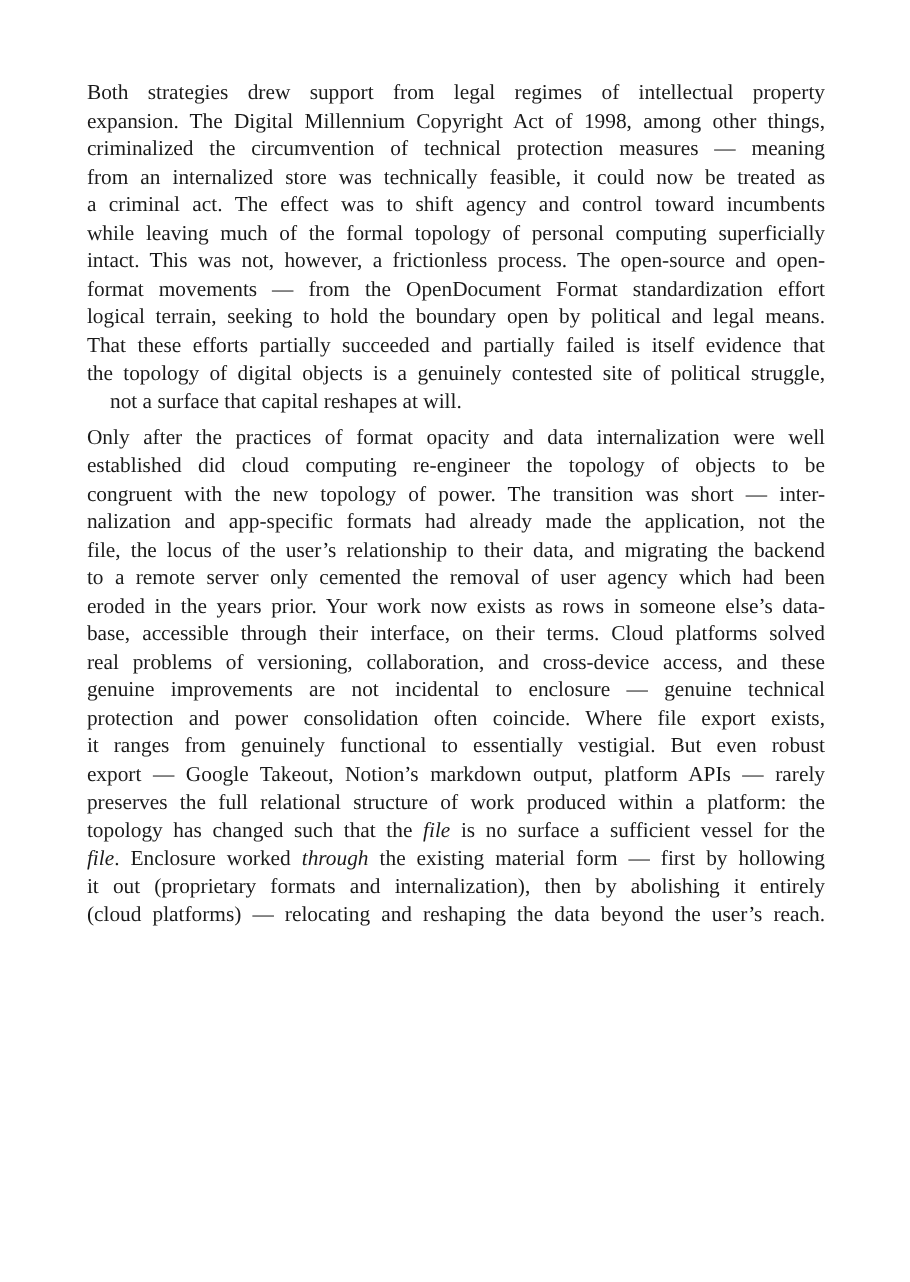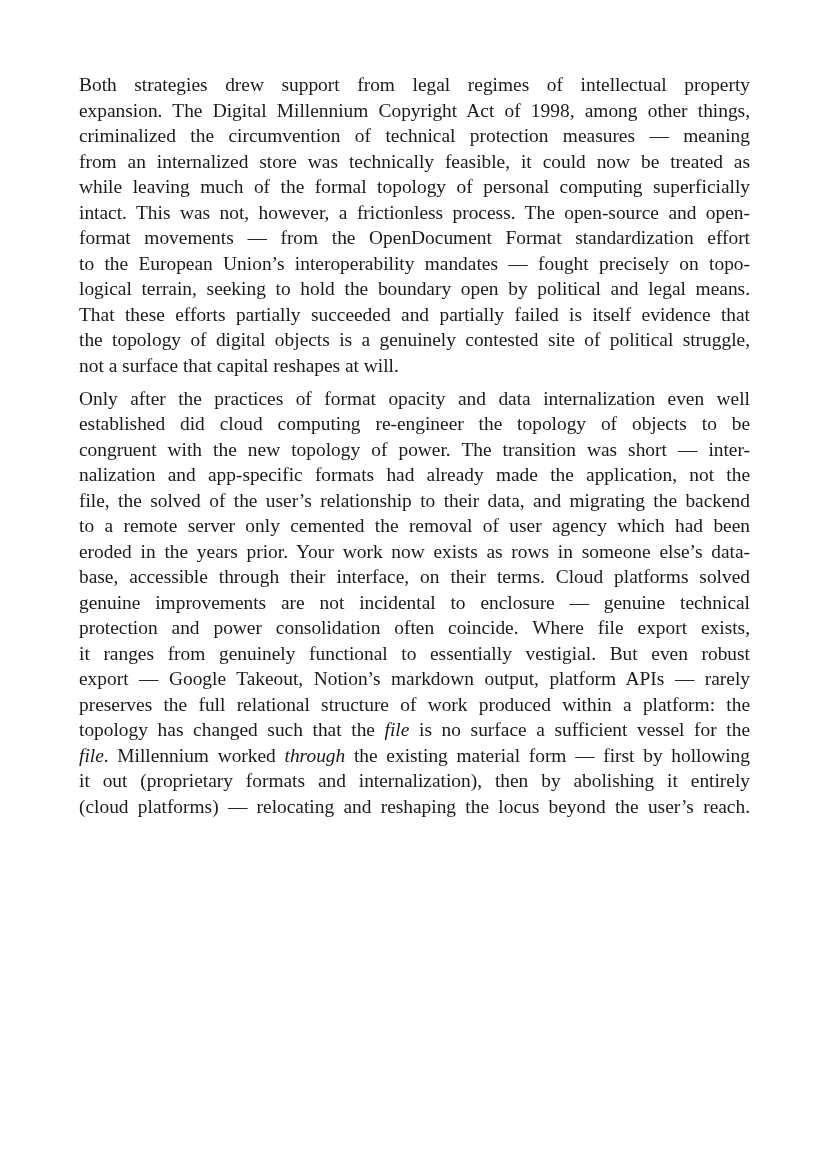--- a/index.html
+++ b/index.html
@@ -35,58 +35,60 @@
     }
     .line {
       display: block;
       text-align: justify;
       text-align-last: justify;
       white-space: nowrap;
       height: 25.5px;
     }
     .line.last {
       text-align-last: left;
+      margin-left: 21px;
     }
     em {
       font-style: italic;
     }
   </style>
 </head>
 <body>
 
 <div class="page">
 
   <div class="para">
     <span class="line">Both strategies drew support from legal regimes of intellectual property</span>
     <span class="line">expansion. The Digital Millennium Copyright Act of 1998, among other things,</span>
     <span class="line">criminalized the circumvention of technical protection measures — meaning</span>
     <span class="line">from an internalized store was technically feasible, it could now be treated as</span>
+    <span class="line">a criminal act. The effect was to shift agency and control toward incumbents</span>
     <span class="line">while leaving much of the formal topology of personal computing superficially</span>
     <span class="line">intact. This was not, however, a frictionless process. The open-source and open-</span>
     <span class="line">format movements — from the OpenDocument Format standardization effort</span>
-    <span class="line">to the European Union’s interoperability mandates — fought precisely on topo-</span>
     <span class="line">logical terrain, seeking to hold the boundary open by political and legal means.</span>
     <span class="line">That these efforts partially succeeded and partially failed is itself evidence that</span>
     <span class="line">the topology of digital objects is a genuinely contested site of political struggle,</span>
     <span class="line last">not a surface that capital reshapes at will.</span>
   </div>
 
   <div class="para">
-    <span class="line">Only after the practices of format opacity and data internalization even well</span>
+    <span class="line">Only after the practices of format opacity and data internalization were well</span>
     <span class="line">established did cloud computing re-engineer the topology of objects to be</span>
     <span class="line">congruent with the new topology of power. The transition was short — inter-</span>
     <span class="line">nalization and app-specific formats had already made the application, not the</span>
-    <span class="line">file, the solved of the user’s relationship to their data, and migrating the backend</span>
+    <span class="line">file, the locus of the user’s relationship to their data, and migrating the backend</span>
     <span class="line">to a remote server only cemented the removal of user agency which had been</span>
     <span class="line">eroded in the years prior. Your work now exists as rows in someone else’s data-</span>
     <span class="line">base, accessible through their interface, on their terms. Cloud platforms solved</span>
+    <span class="line">real problems of versioning, collaboration, and cross-device access, and these</span>
     <span class="line">genuine improvements are not incidental to enclosure — genuine technical</span>
     <span class="line">protection and power consolidation often coincide. Where file export exists,</span>
     <span class="line">it ranges from genuinely functional to essentially vestigial. But even robust</span>
     <span class="line">export — Google Takeout, Notion’s markdown output, platform APIs — rarely</span>
     <span class="line">preserves the full relational structure of work produced within a platform: the</span>
     <span class="line"><span>topology has changed such that the </span><em>file</em><span> is no surface a sufficient vessel for the</span></span>
-    <span class="line"><em>file</em><span>. Millennium worked </span><em>through</em><span> the existing material form — first by hollowing</span></span>
+    <span class="line"><em>file</em><span>. Enclosure worked </span><em>through</em><span> the existing material form — first by hollowing</span></span>
     <span class="line">it out (proprietary formats and internalization), then by abolishing it entirely</span>
-    <span class="line">(cloud platforms) — relocating and reshaping the locus beyond the user’s reach.</span>
+    <span class="line">(cloud platforms) — relocating and reshaping the data beyond the user’s reach.</span>
   </div>
 
 </div>
 
 </body></html>

